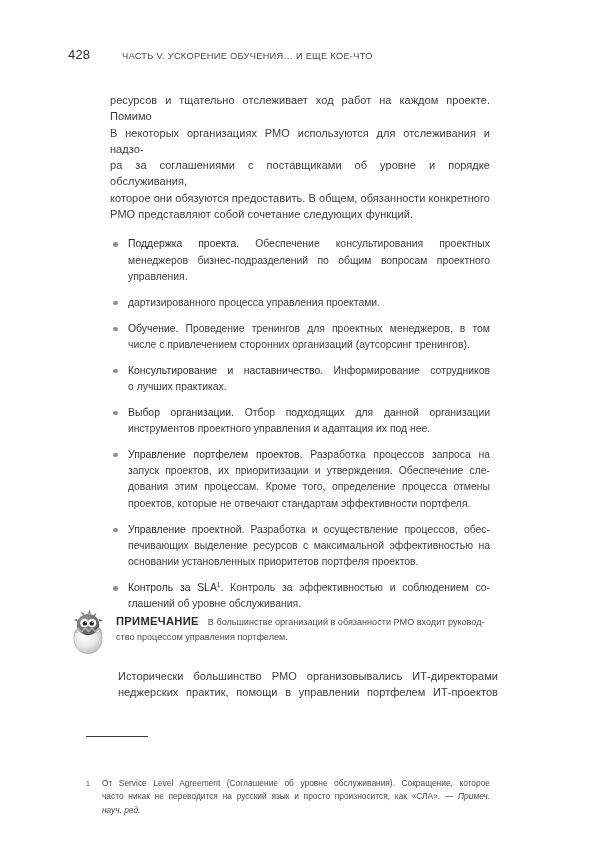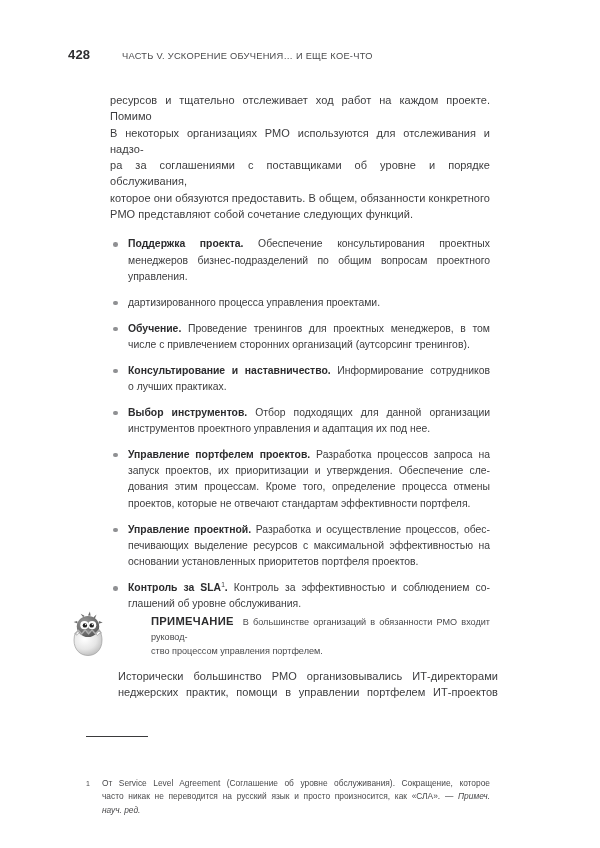--- a/index.html
+++ b/index.html
@@ -26,21 +26,21 @@
   .running-head {
     position: absolute;
     top: 47px;
     left: 68px;
     right: 68px;
     display: flex;
     align-items: baseline;
   }
   .folio {
     font-size: 13px;
-    font-weight: bold;
+    font-weight: normal;
     color: #2f2f31;
     letter-spacing: .2px;
     width: 54px;
     flex: none;
   }
   .head-title {
     font-size: 9.3px;
     color: #4a4a4c;
     letter-spacing: .25px;
     text-transform: uppercase;
@@ -93,39 +93,38 @@
   ul.fn-list > li .dot {
     position: absolute;
     left: 3px;
     top: 6px;
     width: 4.6px;
     height: 4.6px;
     border-radius: 50%;
     background: #8f9093;
   }
   .term {
-    font-weight: bold;
+    font-weight: normal;
     color: #2c2c2e;
   }
   sup.fn-ref {
     font-size: 6.6px;
     vertical-align: super;
     line-height: 0;
     font-weight: normal;
   }
 
   
   .note {
     position: absolute;
     left: 68px;
     top: 606px;
     width: 422px;
     display: flex;
-    align-items: center;
-    gap: 35px;
+    align-items: flex-start;
   }
   .note-icon {
     width: 40px;
     height: 46px;
     flex: none;
     margin-top: 2px;
   }
   .note-body {
     padding-left: 8px;
     padding-top: 8px;
@@ -222,21 +221,21 @@
       </li>
 
       <li>
         <span class="dot"></span>
         <span class="ln"><span class="term">Консультирование и наставничество.</span><span> Информирование сотрудников</span></span>
         <span class="ln last">о лучших практиках.</span>
       </li>
 
       <li>
         <span class="dot"></span>
-        <span class="ln"><span class="term">Выбор инструментов.</span><span> Отбор подходящих для данной организации</span></span>
+        <span class="ln"><span class="term">Выбор организации.</span><span> Отбор подходящих для данной организации</span></span>
         <span class="ln last">инструментов проектного управления и адаптация их под нее.</span>
       </li>
 
 
       <li>
         <span class="dot"></span>
         <span class="ln"><span class="term">Управление портфелем проектов.</span><span> Разработка процессов запроса на</span></span>
         <span class="ln">запуск проектов, их приоритизации и утверждения. Обеспечение сле-</span>
         <span class="ln">дования этим процессам. Кроме того, определение процесса отмены</span>
         <span class="ln last">проектов, которые не отвечают стандартам эффективности портфеля.</span>

